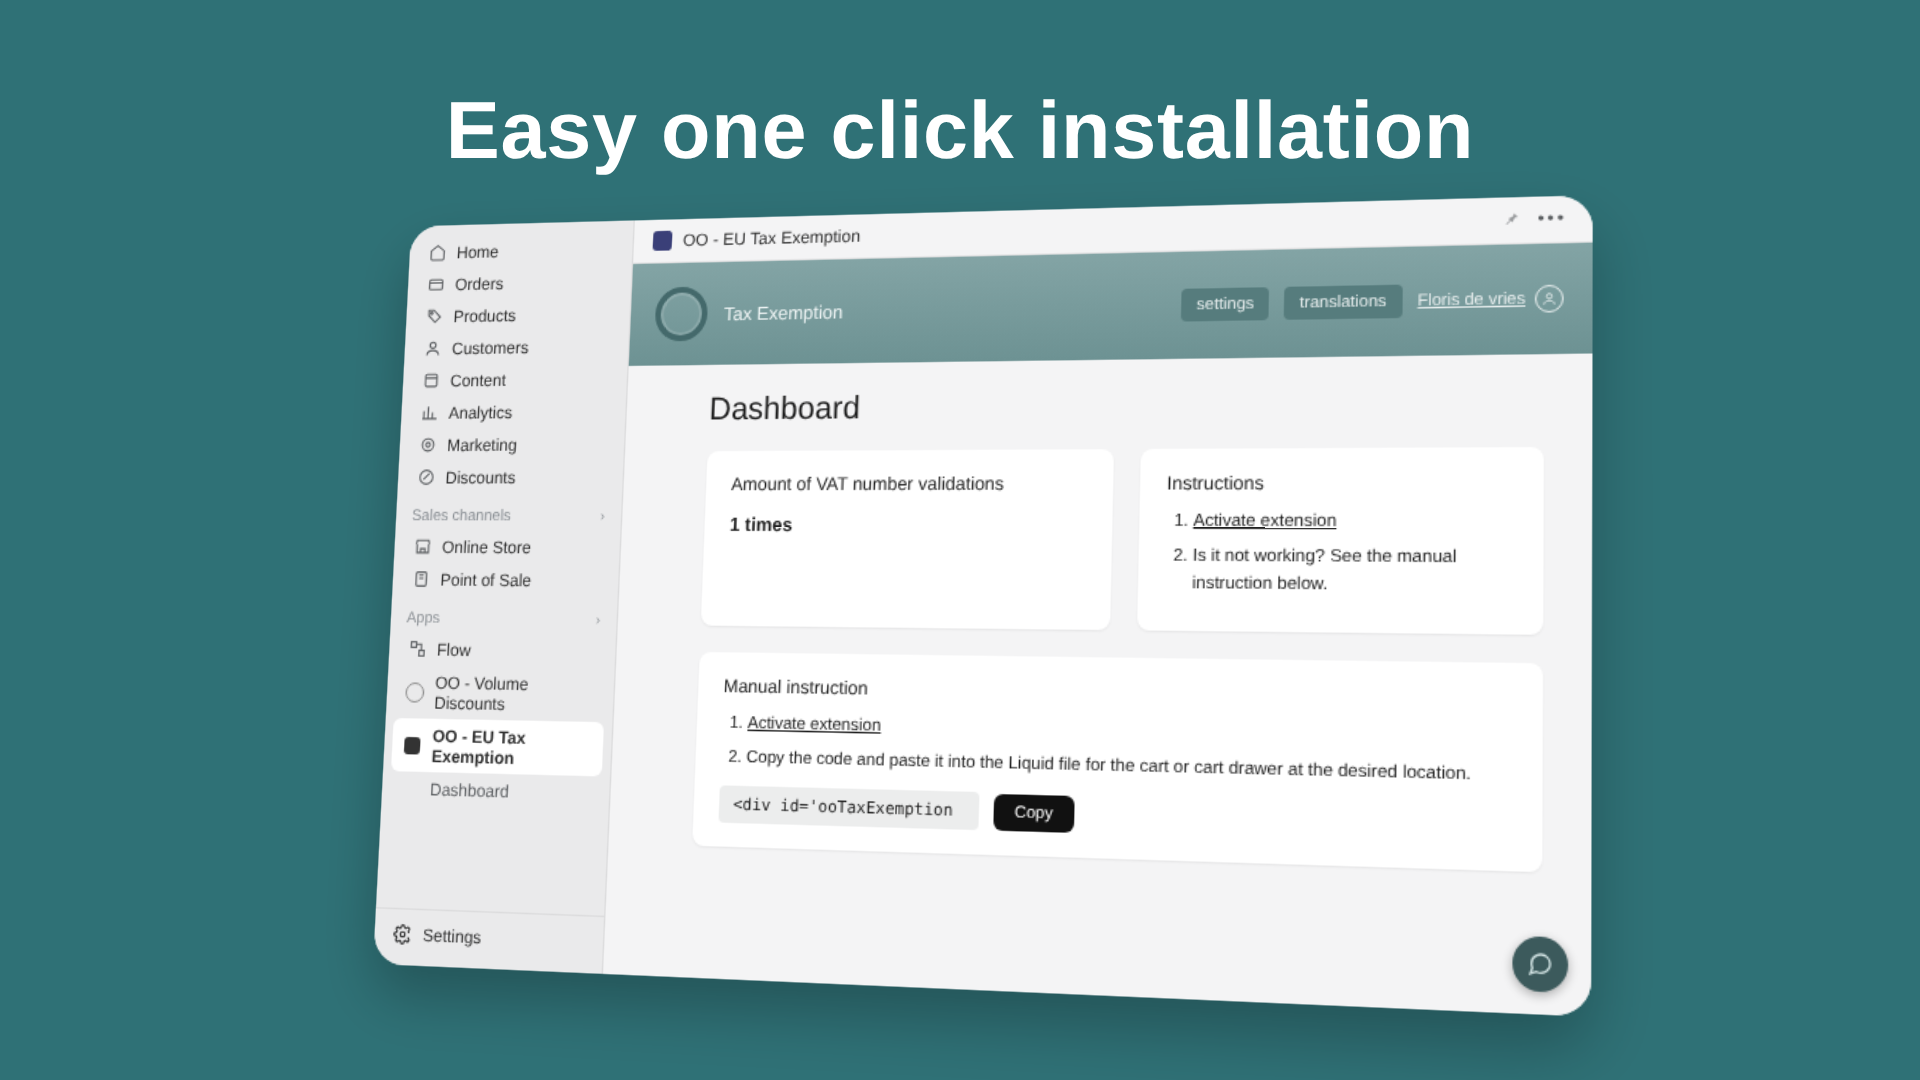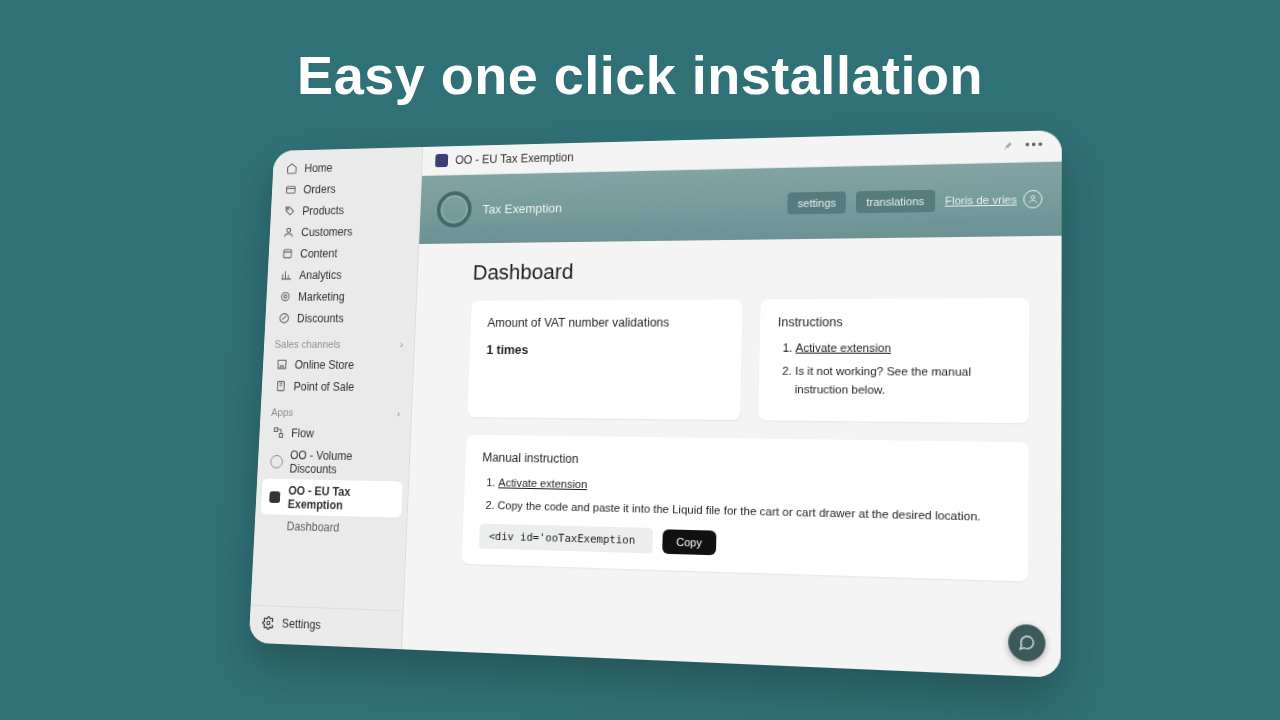--- a/index.html
+++ b/index.html
@@ -20,21 +20,21 @@
   body{
     width:1280px;height:720px;
     background:var(--bg);
     font-family:-apple-system,BlinkMacSystemFont,"Segoe UI",Helvetica,Arial,sans-serif;
     color:#fff;
     overflow:hidden;
     position:relative;
   }
 
   h1.hero{
-    margin:0;
+    margin:12px;
     text-align:center;
     font-size:54px;
     font-weight:700;
     padding-top:44px;
     letter-spacing:.5px;
   }
 
   
   .stage{
     position:absolute;

